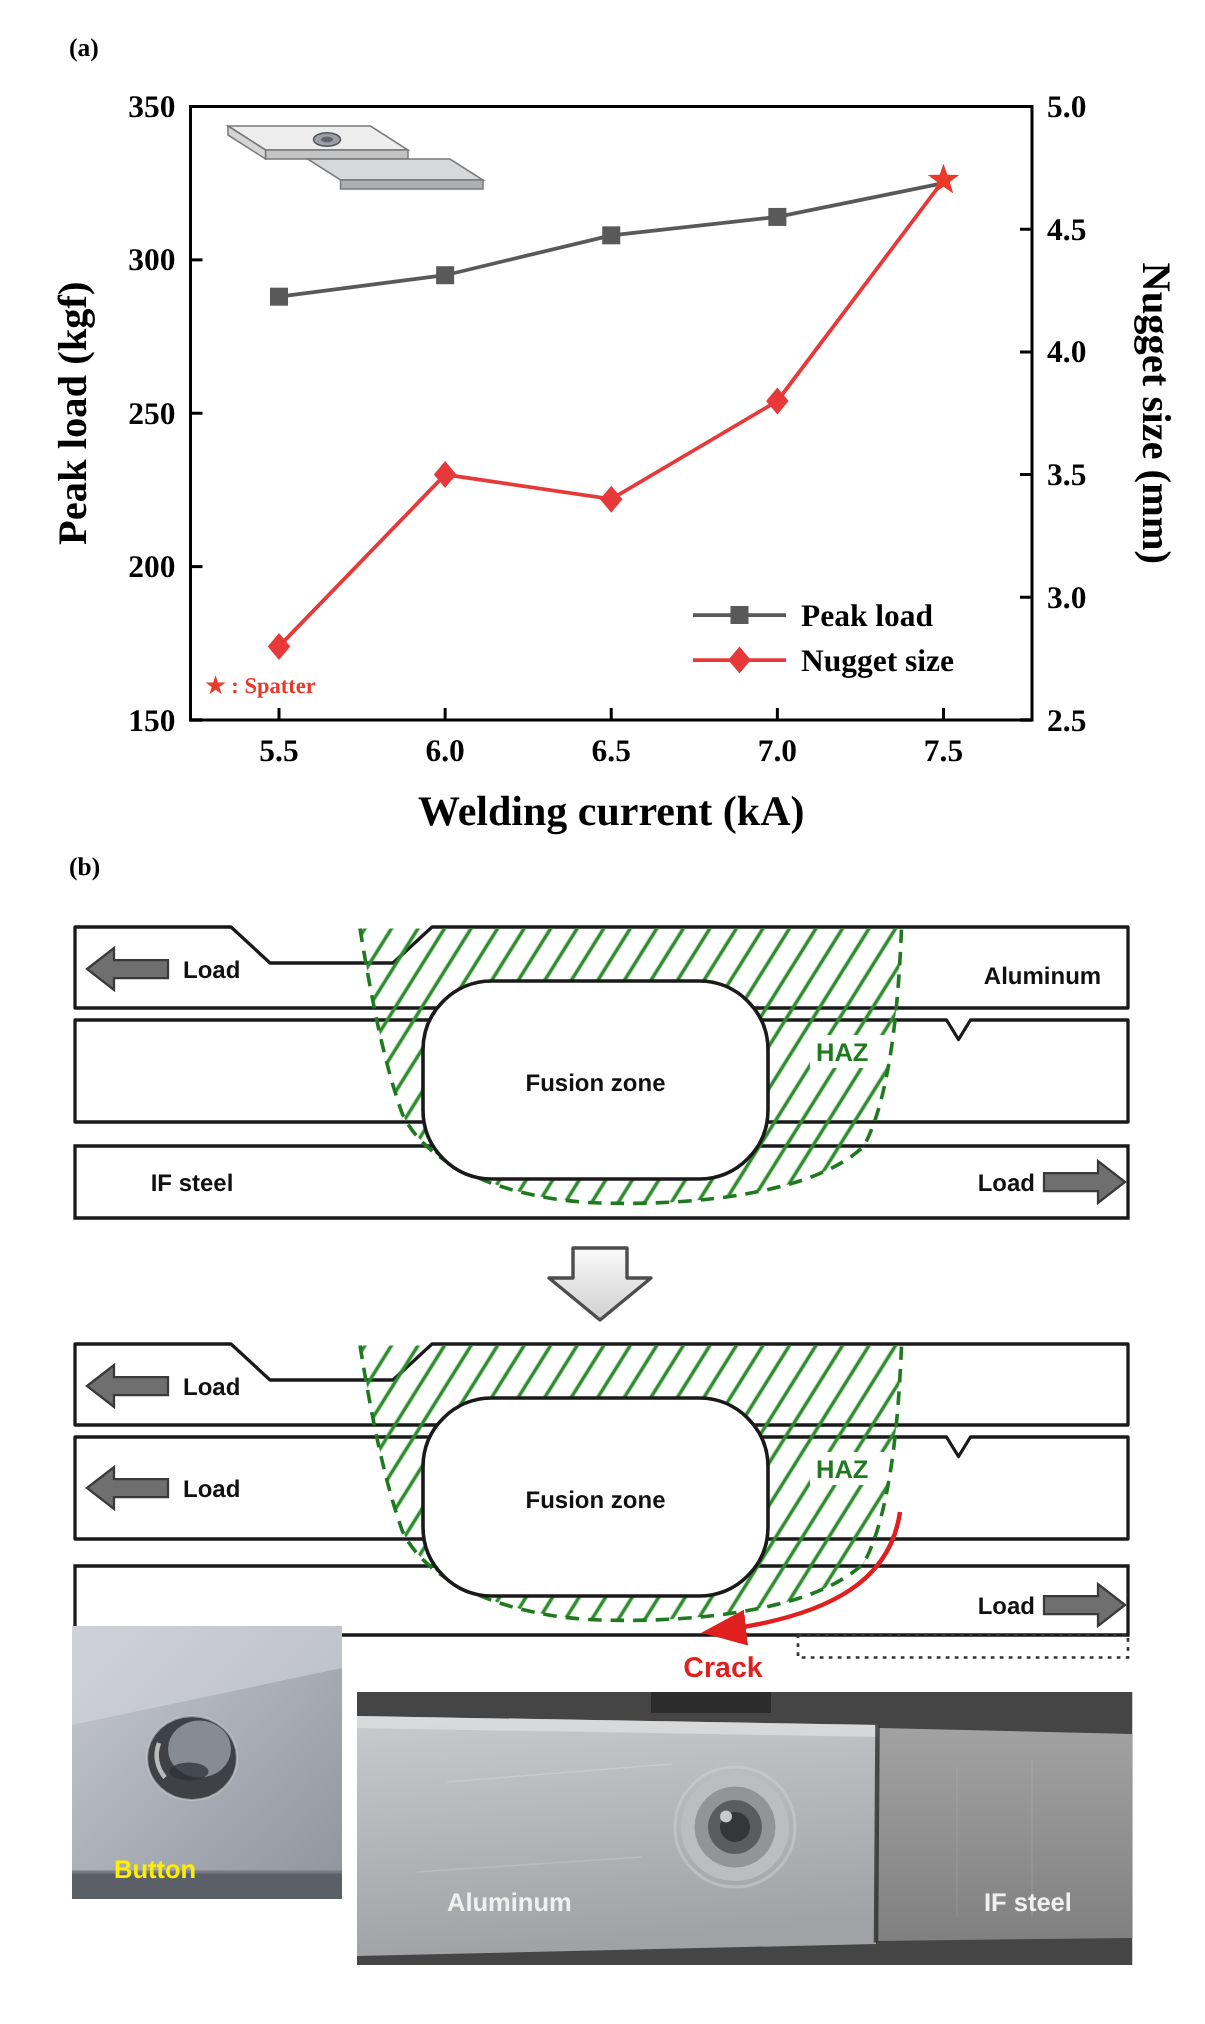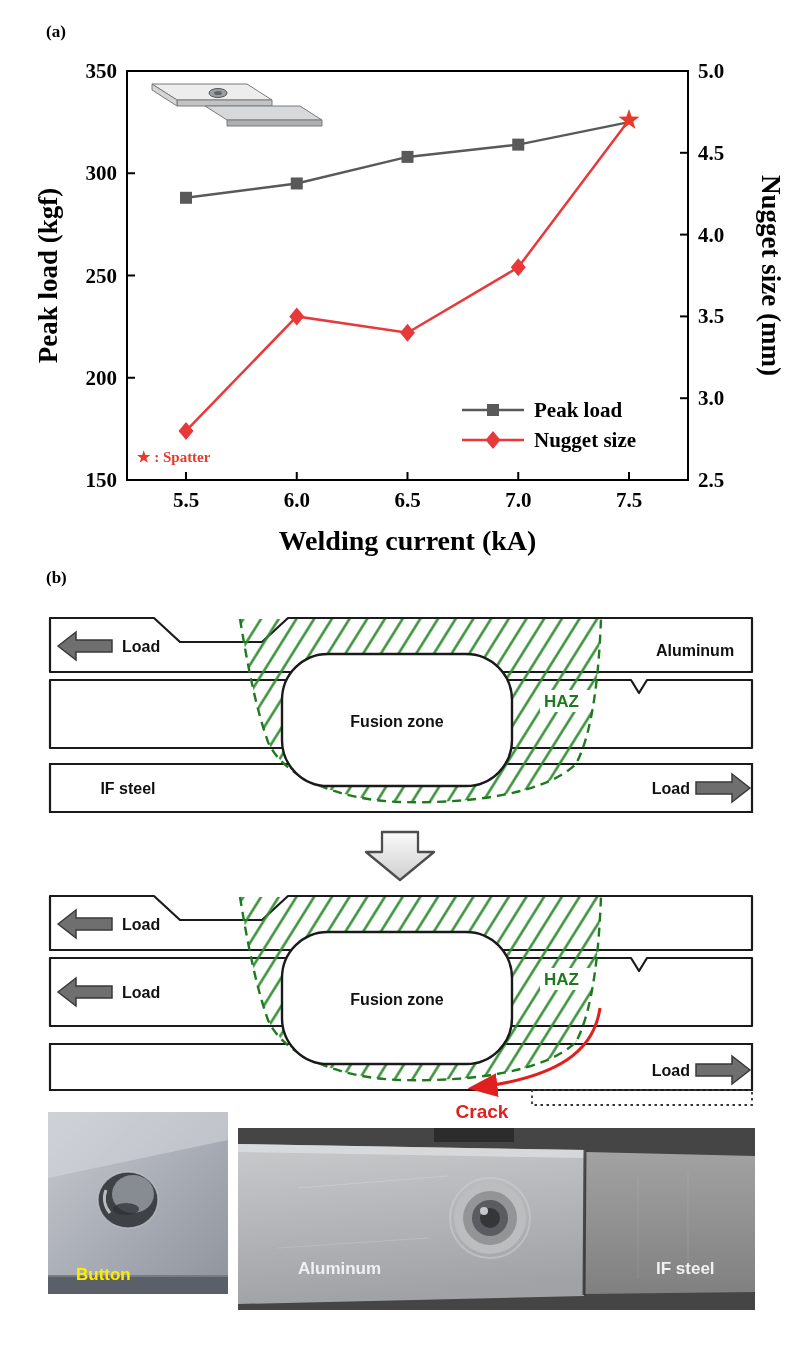--- a/index.html
+++ b/index.html
@@ -143,21 +143,21 @@
     <path d="M10,40 L28,26 V34 H64 V46 H28 V54 Z" fill="#6f6f6f" stroke="#3a3a3a" stroke-width="1.5"></path>
     <text class="dlabel" x="74" y="46">Load</text>
     <path d="M10,108 L28,94 V102 H64 V114 H28 V122 Z" fill="#6f6f6f" stroke="#3a3a3a" stroke-width="1.5"></path>
     <text class="dlabel" x="74" y="114">Load</text>
     <path d="M702,186 L684,172 V180 H648 V192 H684 V200 Z" fill="#6f6f6f" stroke="#3a3a3a" stroke-width="1.5"></path>
     <text class="dlabel" x="642" y="192" text-anchor="end">Load</text>
     <path d="M552,124 C546,166 512,194 424,204" fill="none" stroke="#e01f1f" stroke-width="3" marker-end="url(#crackhead)"></path>
     <text x="434" y="234" text-anchor="middle" style="font-weight:bold;font-size:19px;fill:#e01f1f">Crack</text>
   </svg>
 
-  <div class="abs" style="left:48px;top:1112px;width:180px;height:184px">
+  <div class="abs" style="left:48px;top:1084px;width:180px;height:184px">
     <svg width="180" height="182" viewBox="0 0 180 182">
       <defs>
         <linearGradient id="pbg1" x1="0" y1="0" x2="1" y2="1">
           <stop offset="0" stop-color="#c7cad0"></stop>
             <stop offset="0.6" stop-color="#a4a8b0"></stop>
           <stop offset="1" stop-color="#8f939b"></stop>
         </linearGradient>
       </defs>
       <rect width="180" height="182" fill="url(#pbg1)"></rect>
       <polygon points="0,0 180,0 180,28 0,66" fill="#d6d9de" opacity="0.55"></polygon>

